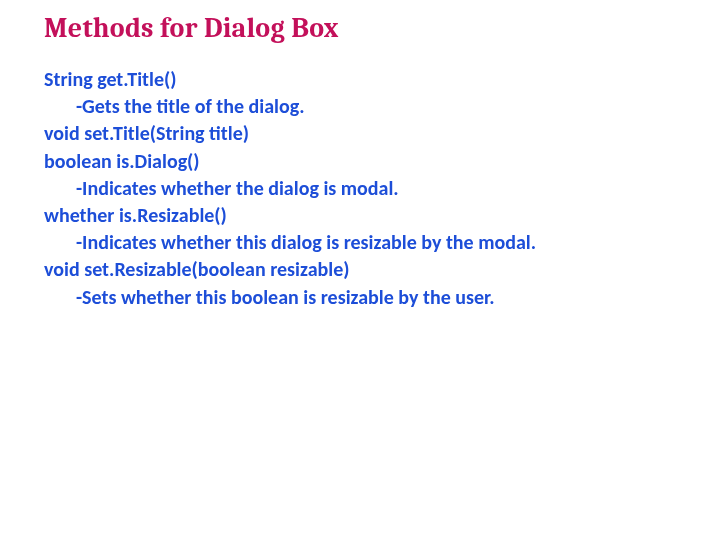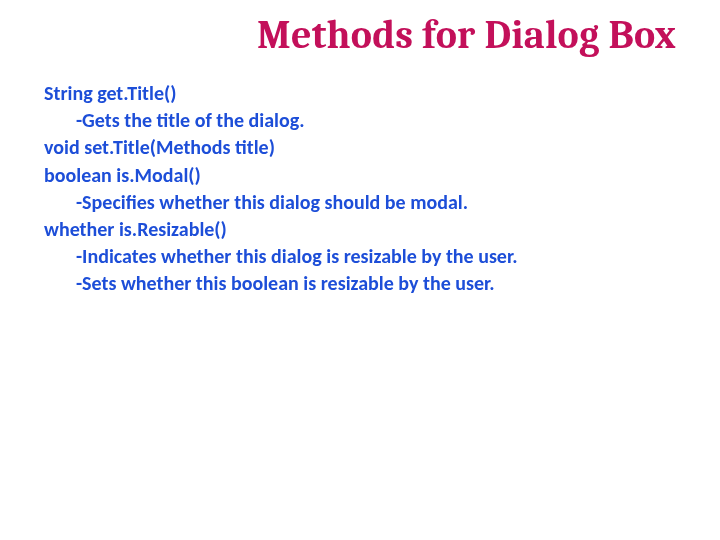--- a/index.html
+++ b/index.html
@@ -10,23 +10,23 @@
     font-family: Calibri, "Segoe UI", Arial, sans-serif;
     color: #000000;
     overflow: hidden;
   }
   .slide {
     padding: 12px 44px 20px 44px;
   }
   .title {
     font-family: Cambria, Georgia, "Times New Roman", serif;
     font-weight: 700;
-    font-size: 40px;
+    font-size: 28px;
     color: #c3105a;
-    text-align: right;
+    text-align: left;
     margin-bottom: 22px;
     letter-spacing: 0.2px;
   }
   .content {
     font-size: 20px;
     line-height: 1.36;
     color: #1d4ed8;
   }
   .sig {
     font-weight: 700;
@@ -37,20 +37,21 @@
   }
 </style>
 </head>
 <body>
 
 <div class="slide">
   <h1 class="title">Methods for Dialog Box</h1>
   <div class="content">
     <div class="sig">String get.Title()</div>
     <div class="desc">-Gets the title of the dialog.</div>
-    <div class="sig">void set.Title(Methods title)</div>
-    <div class="sig">boolean is.Modal()</div>
-    <div class="desc">-Specifies whether this dialog should be modal.</div>
+    <div class="sig">void set.Title(String title)</div>
+    <div class="sig">boolean is.Dialog()</div>
+    <div class="desc">-Indicates whether the dialog is modal.</div>
     <div class="sig">whether is.Resizable()</div>
-    <div class="desc">-Indicates whether this dialog is resizable by the user.</div>
+    <div class="desc">-Indicates whether this dialog is resizable by the modal.</div>
+    <div class="sig">void set.Resizable(boolean resizable)</div>
     <div class="desc">-Sets whether this boolean is resizable by the user.</div>
   </div>
 </div>
 
 </body></html>

